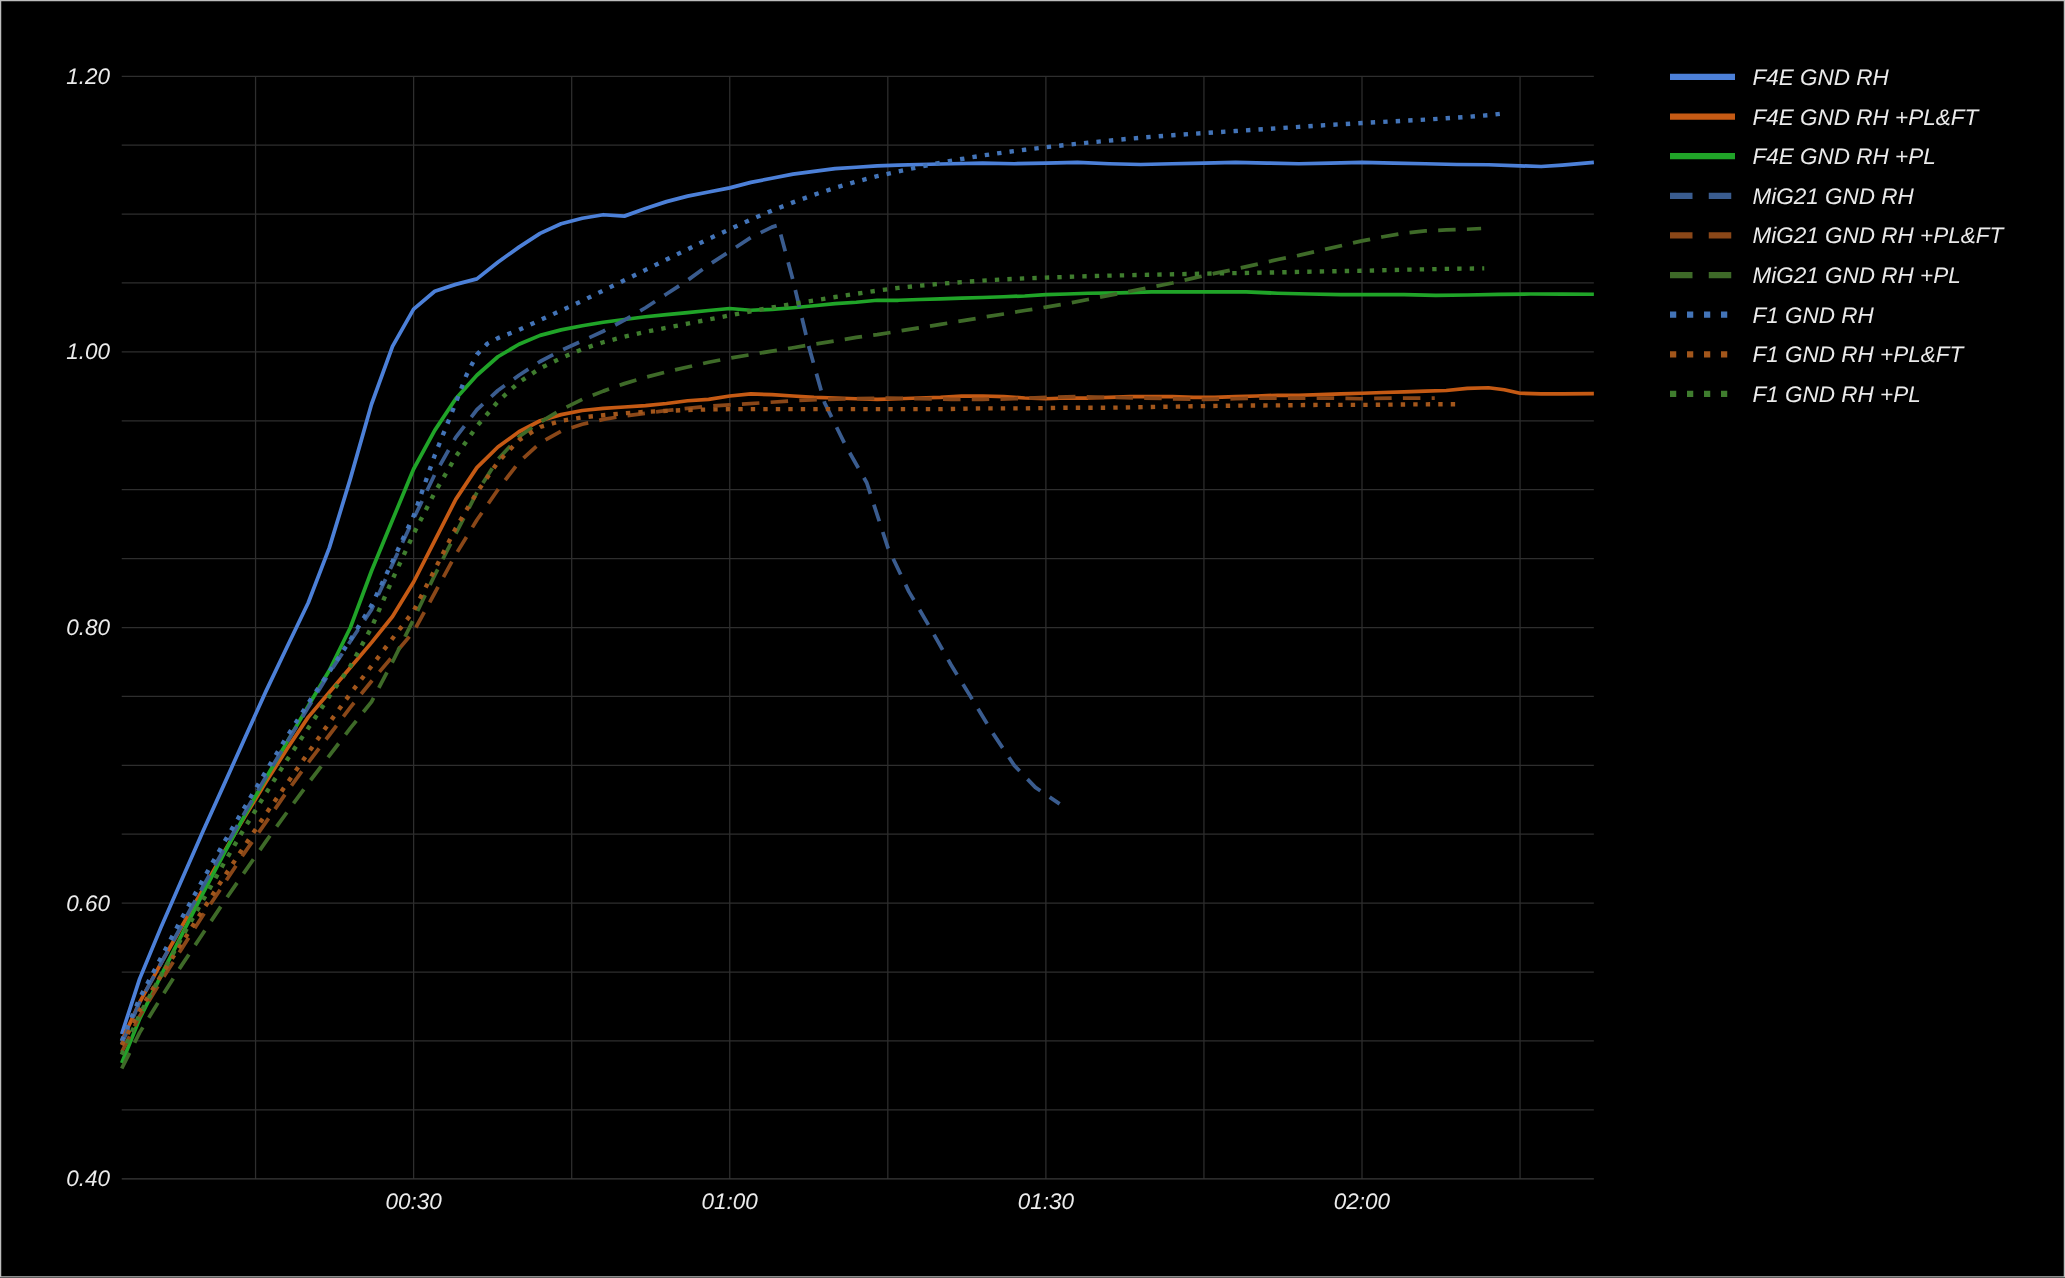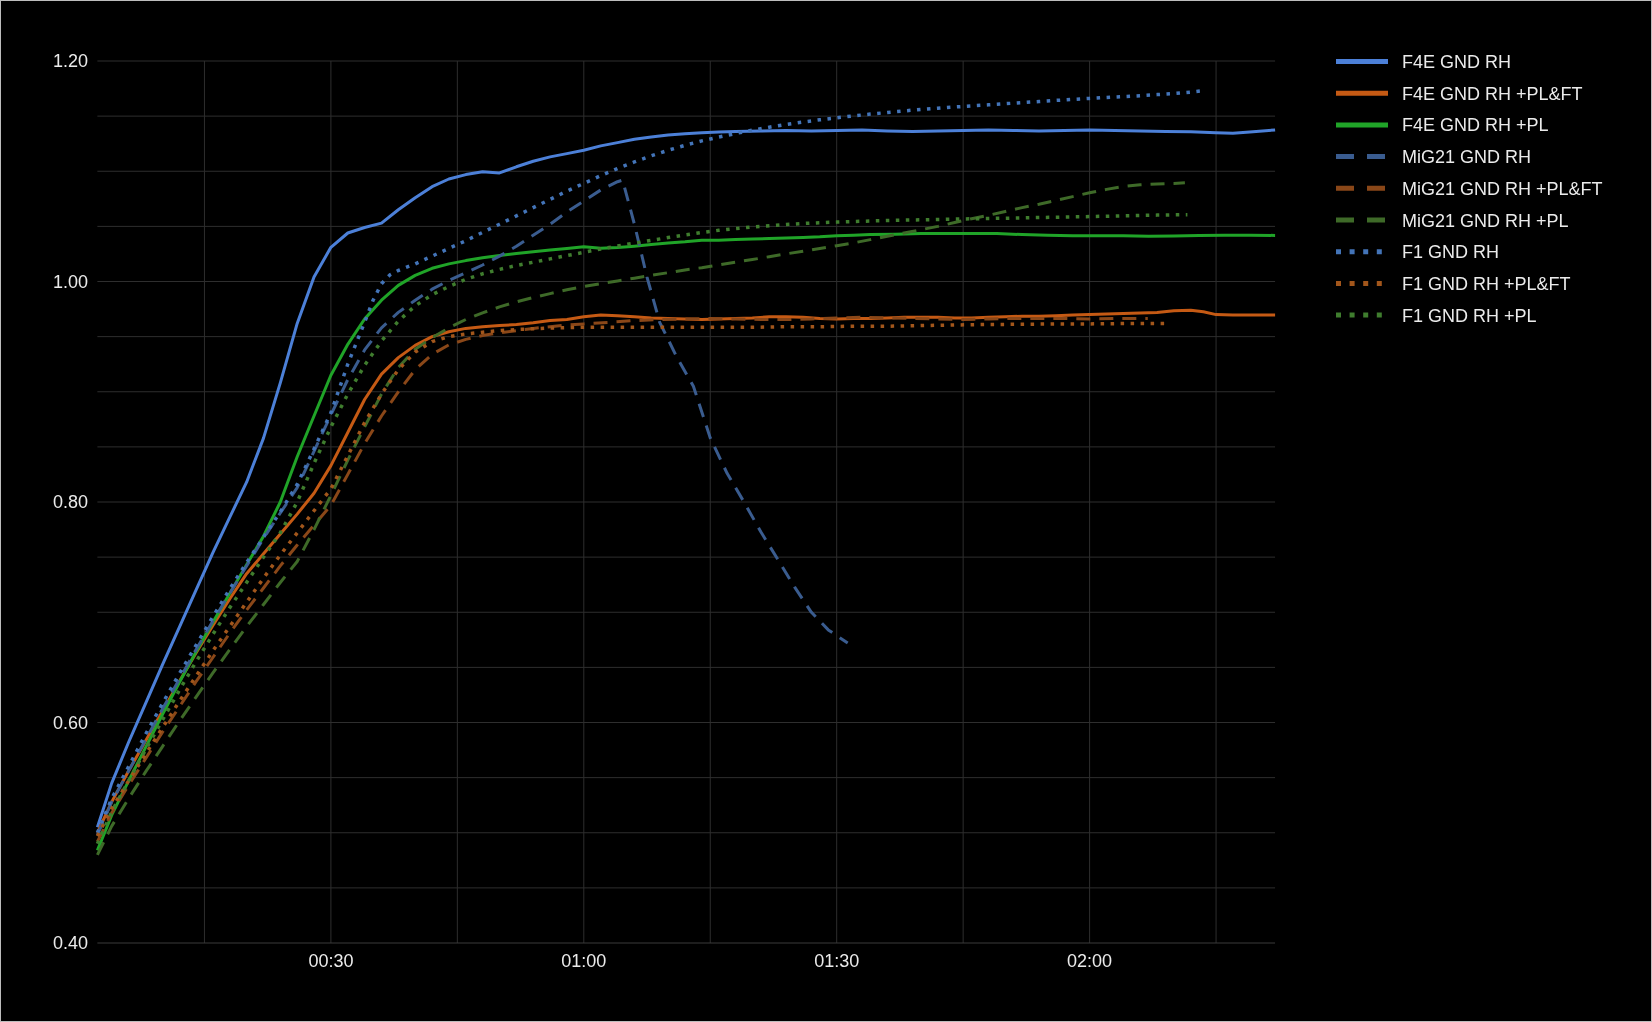--- a/index.html
+++ b/index.html
@@ -1,18 +1,18 @@
 <!DOCTYPE html>
 <html><head>
 <meta charset="utf-8">
 <style>
   html,body{margin:0;padding:0;background:#000;width:1652px;height:1022px;overflow:hidden;
     font-family:"Liberation Sans", sans-serif;}
   #frame{position:absolute;left:0;top:0;width:1650px;height:1020px;border:1px solid #bdbdbd;pointer-events:none;}
-  #chart-wrap{position:absolute;left:0;top:0;width:1652px;height:1022px;}
+  #chart-wrap{position:absolute;left:0;top:0;width:1652px;height:1022px;font-style:italic;}
   svg text{font-family:"Liberation Sans", sans-serif;}
 </style>
 </head>
 <body>
 
 <div id="chart-wrap">
   <svg id="chart-svg" width="1652" height="1022" viewBox="0 0 1652 1022" style="background: rgb(0, 0, 0);">
       <defs>
         <clipPath id="plot-clip">
           <rect x="95.389" y="53.000000000000114" width="1183.671" height="893.9999999999999"></rect>

